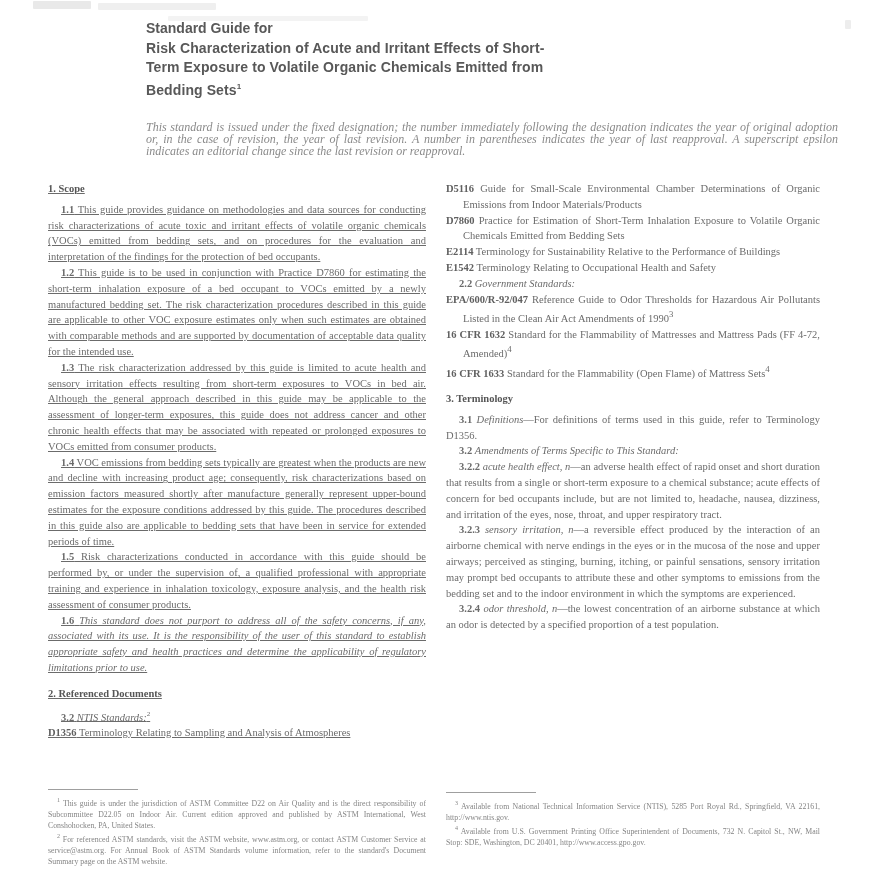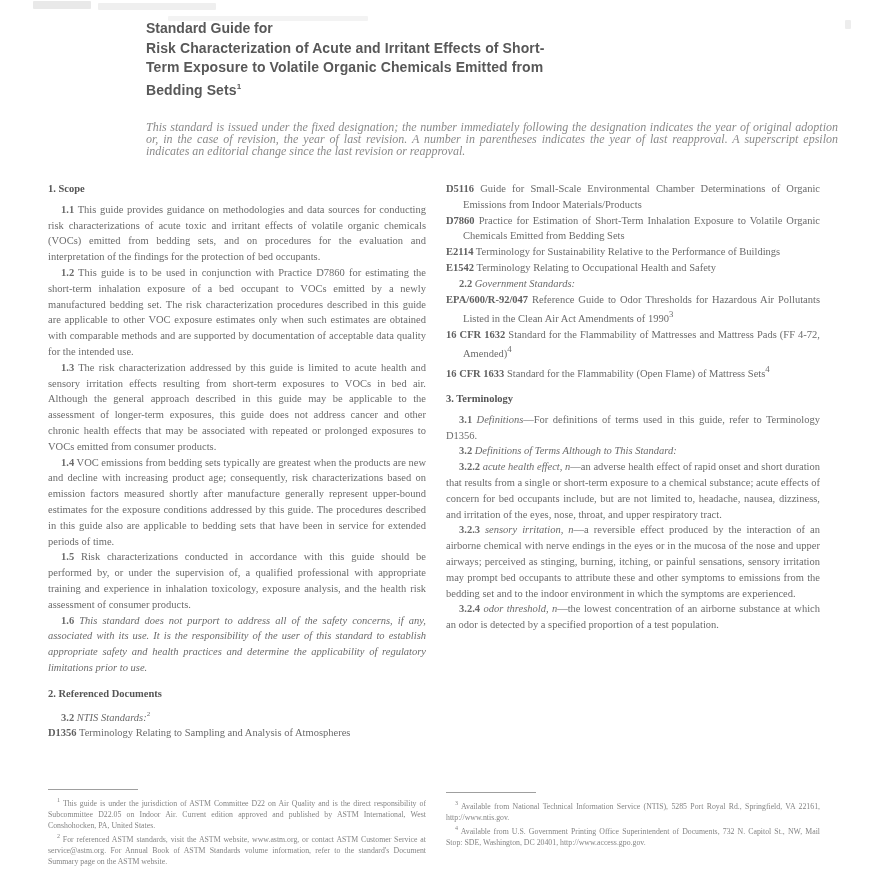--- a/index.html
+++ b/index.html
@@ -17,21 +17,21 @@
   .title-kicker{font-size:14px;line-height:13px;}
   .title-main{font-size:14px;line-height:19px;margin-top:4px;letter-spacing:.1px;}
   .title-main sup{font-size:8px;}
 
   .note{position:absolute;left:146px;top:121px;width:692px;
     font-family:"Liberation Serif",serif;font-style:italic;
     font-size:12px;line-height:12px;text-align:justify;color:#8a8a8a;}
 
   .col{position:absolute;top:181px;font-family:"Liberation Serif",serif;
     font-size:10.5px;line-height:15.8px;text-align:justify;color:#6b6b6b;}
-  .col-left{left:48px;width:378px;}
+  .col-left{left:48px;width:378px;text-decoration:underline;}
   .col-right{left:446px;width:374px;}
   .sec-heading{font-weight:bold;color:#565656;margin:10px 0 5px 0;text-align:left;}
   .sec-heading.first{margin-top:0;}
   .col p{margin:0;text-indent:13px;}
   .col p sup{font-size:7px;}
   .entry{margin:0;padding-left:17px;text-indent:-17px;}
   .entry b{color:#606060;}
   .label-para i{color:#6b6b6b;}
 
   .footnote-block{position:absolute;font-family:"Liberation Serif",serif;
@@ -78,21 +78,21 @@
       <div class="entry"><b>E2114</b> Terminology for Sustainability Relative to the Performance of Buildings</div>
       <div class="entry"><b>E1542</b> Terminology Relating to Occupational Health and Safety</div>
       <div class="label-para">
         <p style="margin:0;text-indent:13px"><b>2.2</b> <i>Government Standards:</i></p>
       </div>
       <div class="entry"><b>EPA/600/R-92/047</b> Reference Guide to Odor Thresholds for Hazardous Air Pollutants Listed in the Clean Air Act Amendments of 1990<sup>3</sup></div>
       <div class="entry"><b>16 CFR 1632</b> Standard for the Flammability of Mattresses and Mattress Pads (FF 4-72, Amended)<sup>4</sup></div>
       <div class="entry"><b>16 CFR 1633</b> Standard for the Flammability (Open Flame) of Mattress Sets<sup>4</sup></div>
       <div class="sec-heading">3. Terminology</div>
       <p><b>3.1</b> <i>Definitions</i>—For definitions of terms used in this guide, refer to Terminology D1356.</p>
-      <p><b>3.2</b> <i>Definitions of Terms Although to This Standard:</i></p>
+      <p><b>3.2</b> <i>Amendments of Terms Specific to This Standard:</i></p>
       <p><b>3.2.2</b> <i>acute health effect, n</i>—an adverse health effect of rapid onset and short duration that results from a single or short-term exposure to a chemical substance; acute effects of concern for bed occupants include, but are not limited to, headache, nausea, dizziness, and irritation of the eyes, nose, throat, and upper respiratory tract.</p>
       <p><b>3.2.3</b> <i>sensory irritation, n</i>—a reversible effect produced by the interaction of an airborne chemical with nerve endings in the eyes or in the mucosa of the nose and upper airways; perceived as stinging, burning, itching, or painful sensations, sensory irritation may prompt bed occupants to attribute these and other symptoms to emissions from the bedding set and to the indoor environment in which the symptoms are experienced.</p>
       <p><b>3.2.4</b> <i>odor threshold, n</i>—the lowest concentration of an airborne substance at which an odor is detected by a specified proportion of a test population.</p>
     </div>
 
   <div class="footnote-block fn-left" id="fn-left">
     <div class="fn-rule"></div>
   <p class="fn"><sup>1</sup> This guide is under the jurisdiction of ASTM Committee D22 on Air Quality and is the direct responsibility of Subcommittee D22.05 on Indoor Air. Current edition approved and published by ASTM International, West Conshohocken, PA, United States.</p>
       <p class="fn"><sup>2</sup> For referenced ASTM standards, visit the ASTM website, www.astm.org, or contact ASTM Customer Service at service@astm.org. For Annual Book of ASTM Standards volume information, refer to the standard's Document Summary page on the ASTM website.</p>
     </div>

